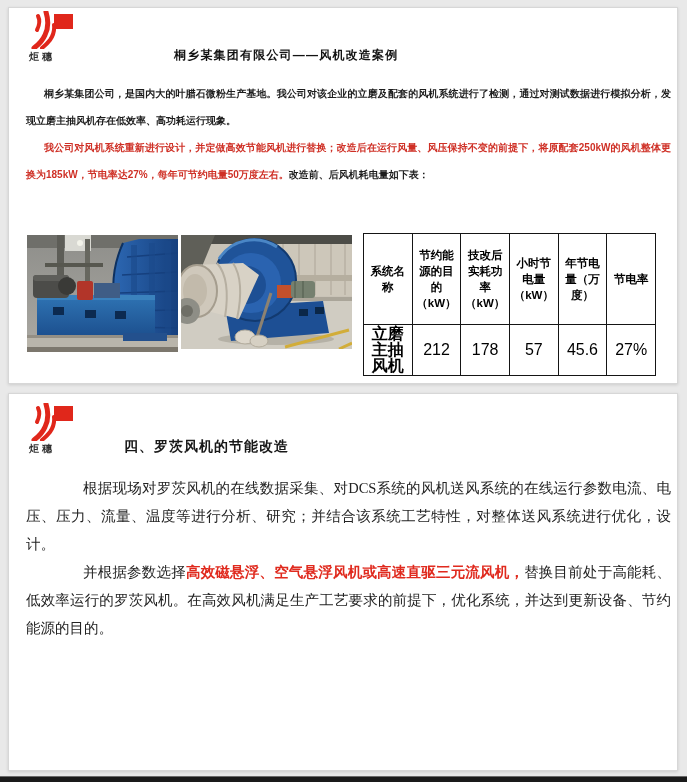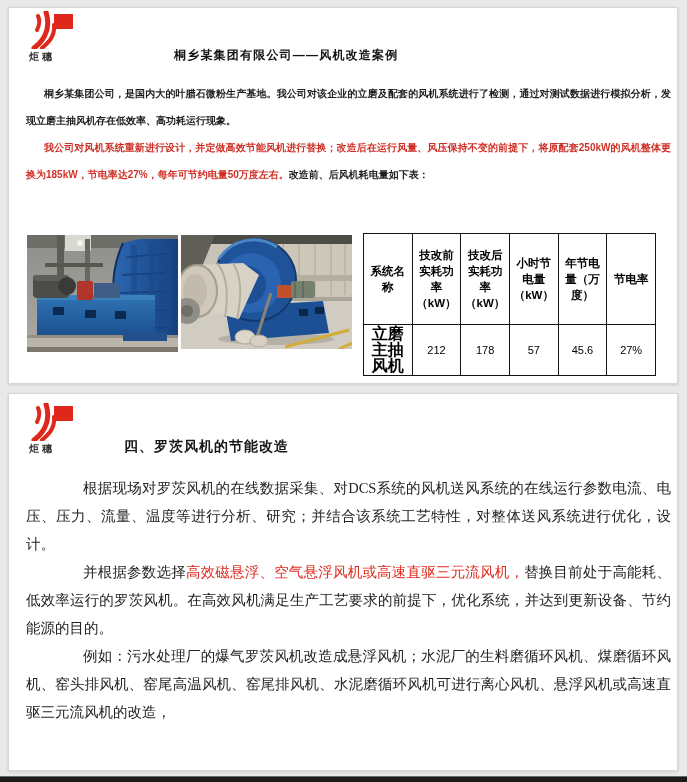--- a/index.html
+++ b/index.html
@@ -53,36 +53,36 @@
     position:absolute;left:354px;top:0;width:293px;
     border-collapse:collapse;table-layout:fixed;
     font-family:"Liberation Sans",sans-serif;color:#000;
     background:#fff;
   }
   .datatable th,.datatable td{
     border:1.5px solid #151515;text-align:center;vertical-align:middle;
     padding:1px 2px;overflow:hidden;
   }
   .datatable th{font-size:11.5px;font-weight:bold;line-height:16px;height:88px;}
-  .datatable td{font-size:11px;height:46px;}
+  .datatable td{font-size:16px;height:46px;}
   .datatable td.syscell{font-weight:bold;font-size:16px;line-height:16px;}
 
   
   .heading2{
     position:absolute;left:115px;top:44px;margin:0;
     font-size:14px;font-weight:bold;color:#181818;letter-spacing:1px;
     white-space:nowrap;
   }
   .body2{
     position:absolute;left:17px;top:80px;width:645px;
     font-size:14.5px;line-height:28px;color:#232323;
     text-align:justify;
   }
   .body2 p{margin:0;text-indent:57px;}
-  .red-2{color:#e02a1e;font-weight:normal;}
+  .red-2{color:#e02a1e;font-weight:bold;}
 
   .bottom-edge{
     position:absolute;left:0;top:776px;width:687px;height:6px;
     background:#1a1a1a;border-top:1px solid #6a6a6a;box-sizing:border-box;
   }
 </style>
 </head>
 <body>
 
 <div class="page" id="page1">
@@ -198,21 +198,21 @@
         <ellipse cx="78" cy="106" rx="9" ry="6" fill="#d6d0c3" stroke="#b2ab9c"></ellipse>
         <circle cx="6" cy="76" r="13" fill="#8e8e86"></circle>
         <circle cx="6" cy="76" r="6" fill="#6f6f67"></circle>
       </svg>
     </div>
 
     <table class="datatable">
       <tbody>
           <tr>
         <th>系统名称</th>
-        <th>技改前实耗功率（kW）</th>
+        <th>节约能源的目的（kW）</th>
         <th>技改后实耗功率（kW）</th>
         <th>小时节电量（kW）</th>
         <th>年节电量（万度）</th>
         <th>节电率</th>
       </tr>
       <tr>
         <td class="syscell">立磨主抽风机</td>
         <td>212</td>
         <td>178</td>
         <td>57</td>
@@ -236,17 +236,16 @@
       </svg>
     </span>
     <div class="logo-label">炬穗</div>
   </div>
 
   <h2 class="heading2">四、罗茨风机的节能改造</h2>
 
   <div class="body2">
     <p><span>根据现场对罗茨风机的在线数据采集、对DCS系统的风机送风系统的在线运行参数电流、电压、压力、流量、温度等进行分析、研究；并结合该系统工艺特性，对整体送风系统进行优化，设计。</span></p>
     <p><span>并根据参数选择</span><span class="red-2">高效磁悬浮、空气悬浮风机或高速直驱三元流风机，</span><span>替换目前处于高能耗、低效率运行的罗茨风机。在高效风机满足生产工艺要求的前提下，优化系统，并达到更新设备、节约能源的目的。</span></p>
-    <p><span>例如：污水处理厂的爆气罗茨风机改造成悬浮风机；水泥厂的生料磨循环风机、煤磨循环风机、窑头排风机、窑尾高温风机、窑尾排风机、水泥磨循环风机可进行离心风机、悬浮风机或高速直驱三元流风机的改造，</span></p>
   </div>
 </div>
 
 <div class="bottom-edge"></div>
 
 </body></html>

